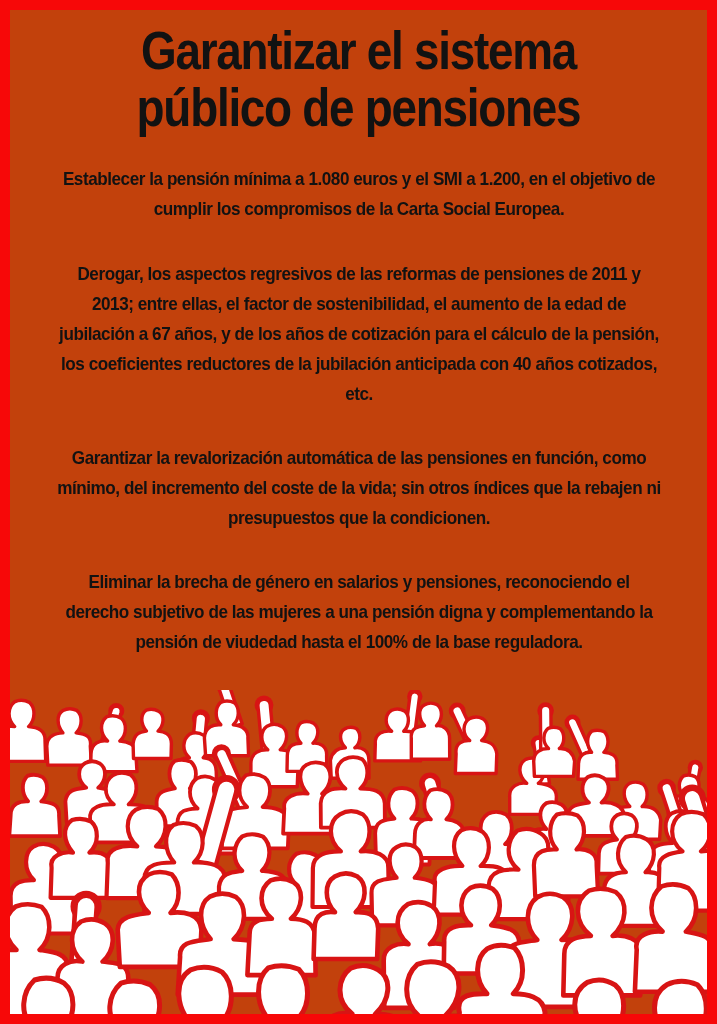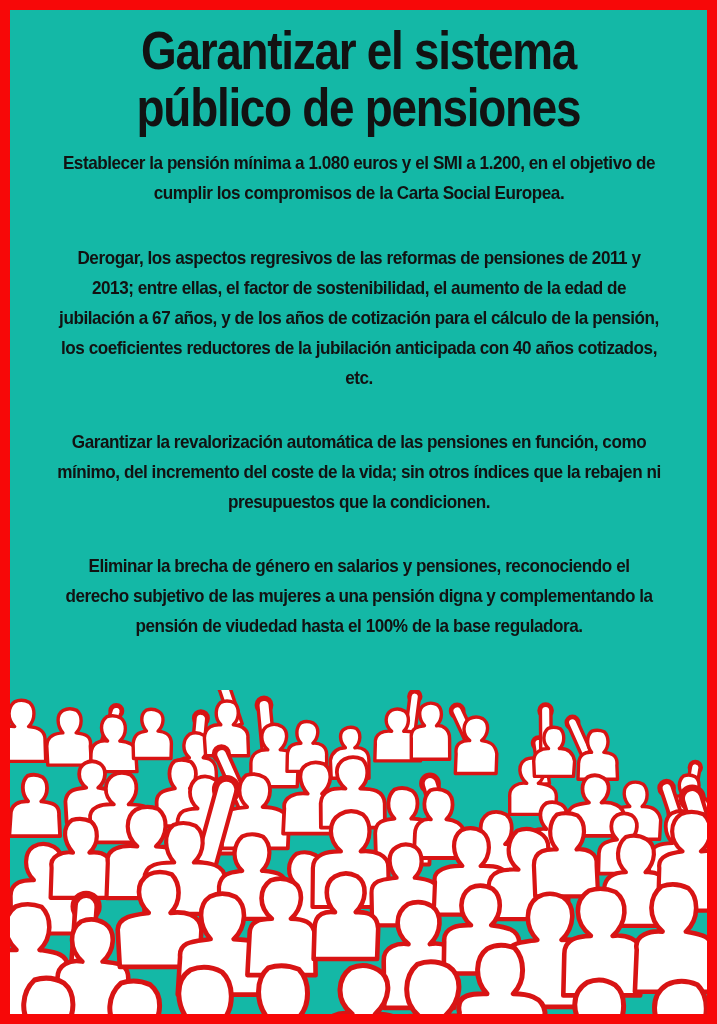--- a/index.html
+++ b/index.html
@@ -1,37 +1,37 @@
 <!DOCTYPE html>
 <html style="--border-red: #f70808; --ink: #121212;"><head>
 <meta charset="utf-8">
 <style>
   * { margin: 0; padding: 0; box-sizing: border-box; }
   html, body { background: #ffffff; }
   .page {
     position: relative;
     width: 717px;
     height: 1024px;
-    background: #14b8a6;
+    background: #c2410c;
     border: 10px solid var(--border-red, #f70808);
     overflow: hidden;
     font-family: "Liberation Sans", "DejaVu Sans", sans-serif;
   }
   .title {
     margin-top: 12px;
     text-align: center;
     color: var(--ink, #121212);
     font-weight: 700;
     font-size: 54px;
     line-height: 1.06;
     letter-spacing: -1.5px;
     transform: scaleX(0.85);
   }
   .title-line { white-space: nowrap; }
-  .body-text { margin-top: 12px; }
+  .body-text { margin-top: 28px; }
   .para {
     width: 676px;
     margin: 0 auto 34px auto;
     text-align: center;
     color: var(--ink, #121212);
     font-weight: 700;
     font-size: 19px;
     line-height: 1.58;
     letter-spacing: -0.5px;
     transform: scaleX(0.90);

